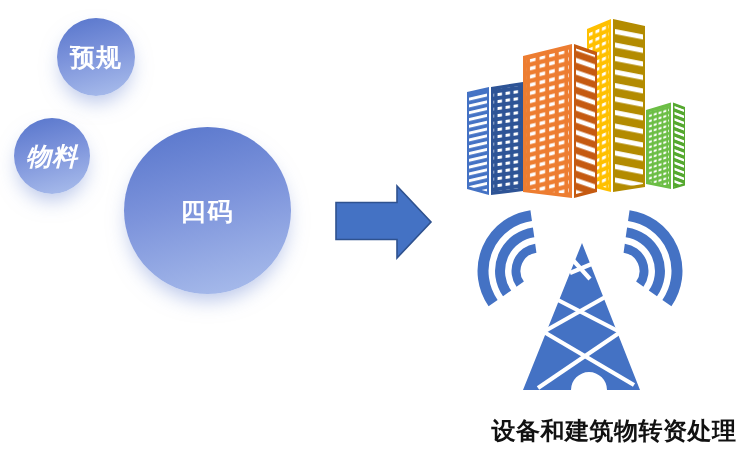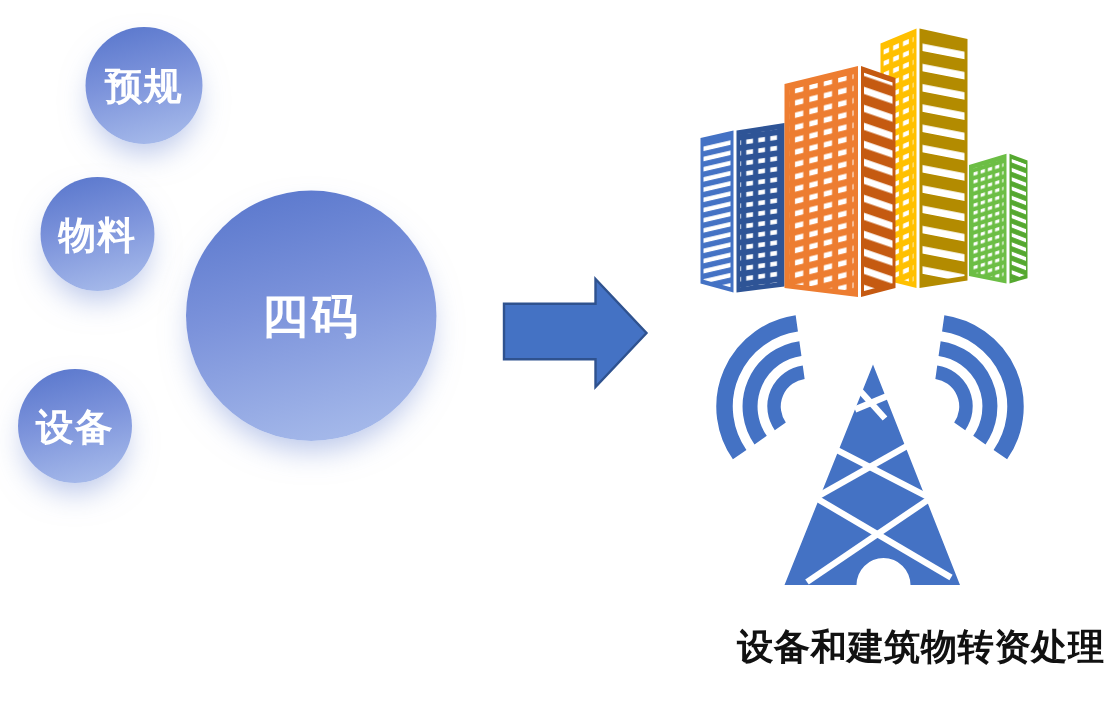--- a/index.html
+++ b/index.html
@@ -16,27 +16,27 @@
     position: absolute;
     border-radius: 50%;
     background: linear-gradient(165deg, #5d7ace 8%, #7c93db 45%, #a5b9ea 92%);
     box-shadow: 0 10px 20px -4px rgba(125, 150, 215, 0.55);
     display: flex; align-items: center; justify-content: center;
     color: #ffffff;
     font-weight: 700;
   }
   .bubble-sm { width: 78px; height: 78px; font-size: 25px; letter-spacing: 1px; }
   #bubble-preplan   { left: 57px;  top: 18px;  }
-  #bubble-material  { left: 27px;  top: 118px; width: 76px; height: 76px; }
+  #bubble-material  { left: 14px;  top: 118px; width: 76px; height: 76px; font-style: italic; }
   #bubble-equipment { left: 12px;  top: 246px; width: 76px; height: 76px; }
   #bubble-asset     { left: 57px;  top: 352px; width: 77px; height: 77px; }
   #bubble-center {
     left: 124px; top: 127px;
     width: 167px; height: 167px;
-    font-size: 31px; line-height: 40px; letter-spacing: 2px;
+    font-size: 25px; line-height: 40px; letter-spacing: 2px;
     text-align: center; flex-direction: column;
   }
   .abs { position: absolute; }
   #caption {
     position: absolute;
     left: 480px; top: 415px; width: 268px;
     text-align: center;
     font-family: "Liberation Serif", "DejaVu Serif", serif;
     font-weight: 700;
     font-size: 24px;
@@ -48,23 +48,20 @@
 </head>
 <body>
 
 <div id="canvas">
 
   <div class="bubble bubble-sm" id="bubble-preplan">
     <span>预规</span>
   </div>
   <div class="bubble bubble-sm" id="bubble-material">
     <span>物料</span>
-  </div>
-  <div class="bubble bubble-sm" id="bubble-equipment">
-    <span>设备</span>
   </div>
 
   <div class="bubble" id="bubble-center">
     <span>四码</span>
   </div>
 
   <svg class="abs" style="left:328px; top:178px;" width="110" height="86" viewBox="328 178 110 86">
     <polygon points="336,202.5 397,202.5 397,186 431,222 397,258 397,239.5 336,239.5" fill="#4472C4" stroke="#2F528F" stroke-width="1.6" stroke-linejoin="miter"></polygon>
   </svg>
 

